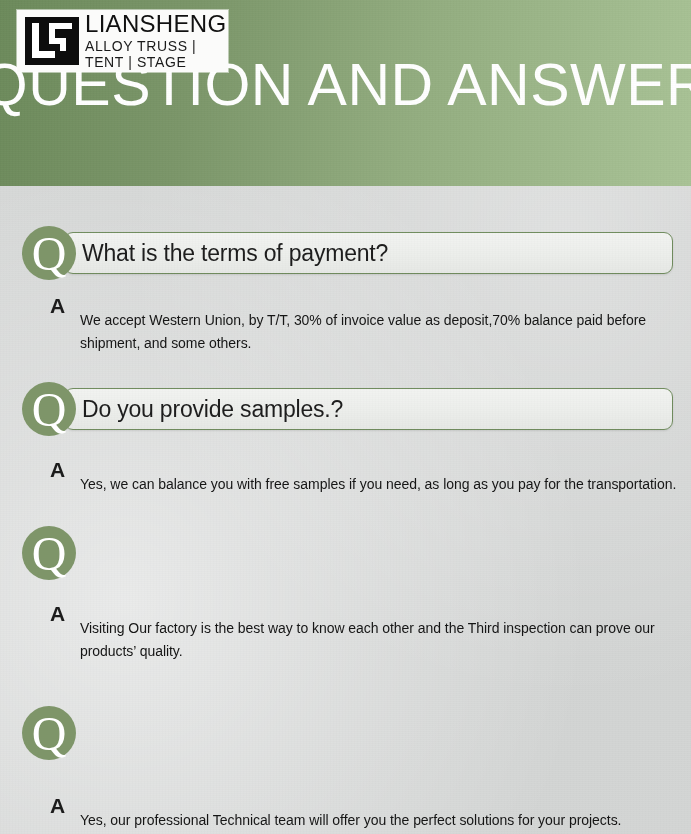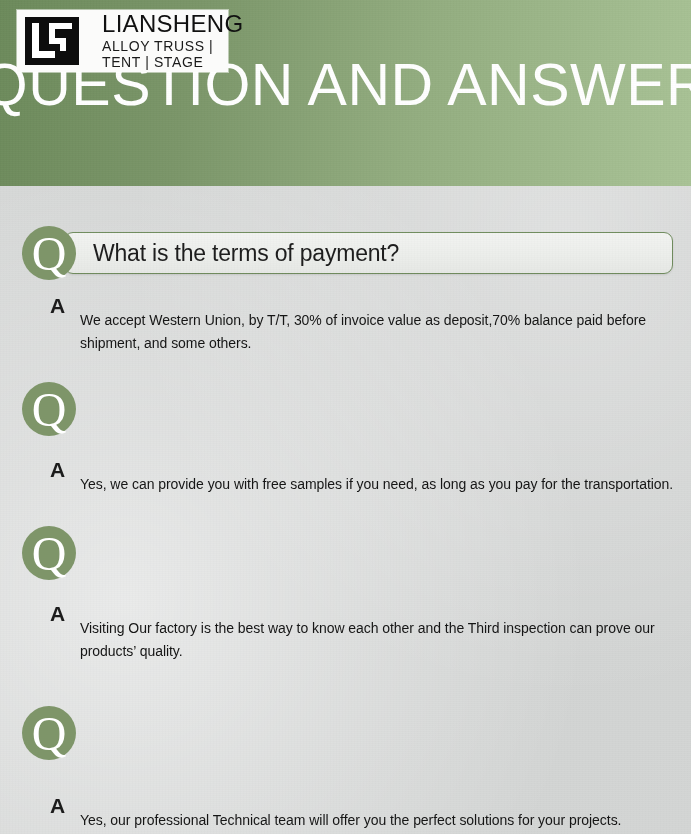--- a/index.html
+++ b/index.html
@@ -72,21 +72,21 @@
     box-shadow: 0 0 0 1px rgba(255,255,255,0.5);
   }
   .logo-mark {
     position: relative;
     width: 54px;
     height: 48px;
     margin-left: 8px;
     flex: 0 0 auto;
   }
   .logo-text {
-    margin-left: 23px;
+    margin-left: 6px;
     display: flex;
     flex-direction: column;
     justify-content: center;
   }
   .logo-name {
     font-size: 24px;
     line-height: 1.02;
     color: #111111;
     letter-spacing: 0.3px;
     font-family: "Liberation Sans", sans-serif;
@@ -138,21 +138,21 @@
   }
   .q-box {
     flex: 1 1 auto;
     margin-left: -12px;
     height: 42px;
     display: flex;
     align-items: center;
     border: 1.6px solid #708c5e;
     border-radius: 9px;
     background: linear-gradient(180deg, #f2f3f1 0%, #eceeeb 55%, #e6e8e5 100%);
-    padding-left: 28px;
+    padding-left: 17px;
     box-shadow: 0 1px 2px rgba(0,0,0,0.10);
     box-sizing: border-box;
   }
   .q-text {
     font-size: 23px;
     color: #1c1c1c;
     font-family: "Liberation Sans", sans-serif;
     letter-spacing: -0.2px;
     white-space: nowrap;
   }
@@ -234,24 +234,27 @@
         <div class="a-badge">A</div>
         <div class="a-text">We accept Western Union, by T/T, 30% of invoice value as deposit,70% balance paid before shipment, and some others.</div>
       </div>
     </div>
 
     <div class="faq-item sp-2">
       <div class="q-row">
         <div class="q-badge">
           <span>Q</span>
         </div>
+        <div class="q-box">
+          <div class="q-text">Do you provide samples.?</div>
+        </div>
       </div>
       <div class="a-row a-gap-wide">
         <div class="a-badge">A</div>
-        <div class="a-text">Yes, we can provide you with free samples if you need, as long as you pay for the transportation.</div>
+        <div class="a-text">Yes, we can balance you with free samples if you need, as long as you pay for the transportation.</div>
       </div>
     </div>
 
     <div class="faq-item sp-3">
       <div class="q-row">
         <div class="q-badge">
           <span>Q</span>
         </div>
       </div>
       <div class="a-row a-gap-wide">

